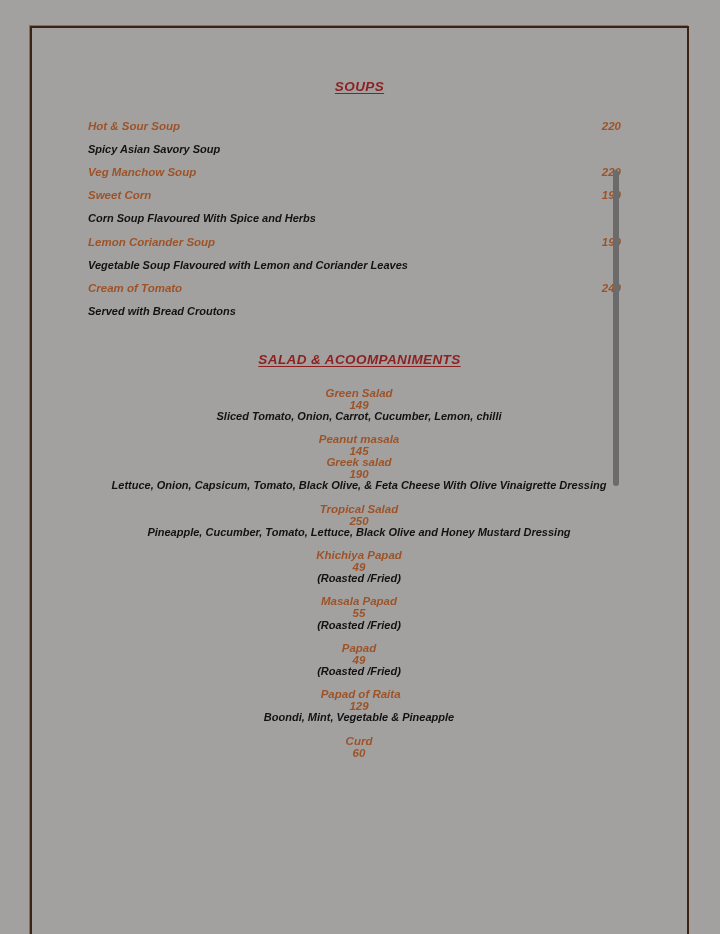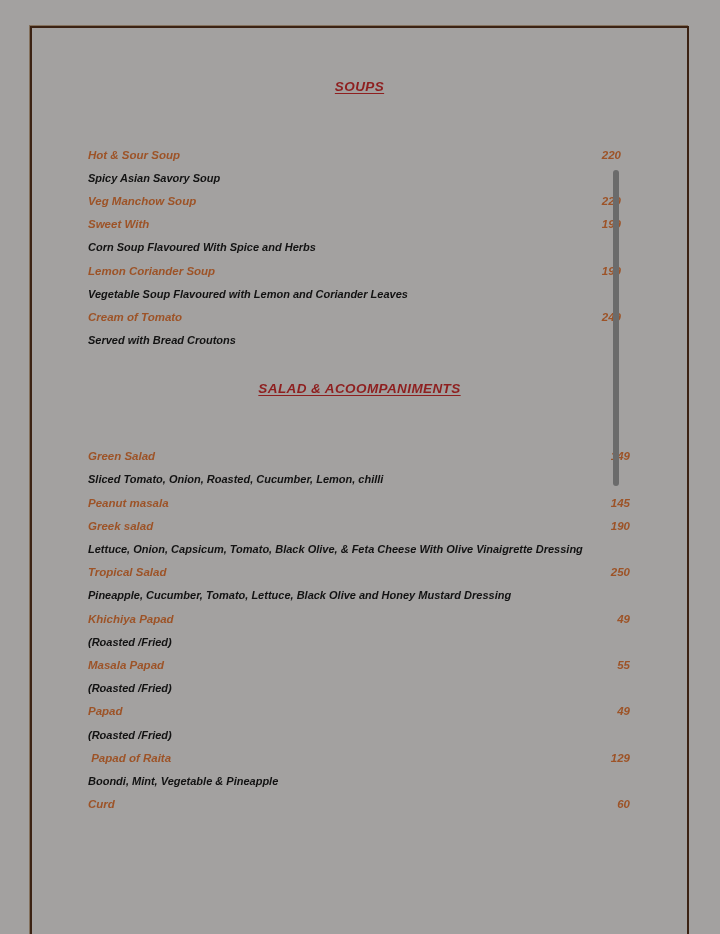--- a/index.html
+++ b/index.html
@@ -39,31 +39,31 @@
     font-weight: bold;
     font-style: italic;
     text-decoration: underline;
     text-underline-offset: 2px;
     letter-spacing: 0.4px;
     height: 18px;
     line-height: 18px;
   }
   .title-soups   { margin-top: 50px; }
   .title-salads  { margin-top: 28px; }
-  .rows { margin-top: 47px; }
+  .rows { margin-top: 18px; }
   .row {
     height: 23.2px;
     display: flex;
     align-items: center;
     justify-content: space-between;
     padding-left: 56px;
     box-sizing: border-box;
   }
   .row.s0 { padding-right: 66px; }
-  .row.s1 { padding-right: 57px; }
+  .row.s1 { padding-right: 57px; flex-direction: column; }
   .name, .price {
     color: #9d5327;
     font-size: 11.5px;
     font-weight: bold;
     font-style: italic;
     white-space: pre;
   }
   .desc {
     color: #121212;
     font-size: 11px;
@@ -96,21 +96,21 @@
           <span class="price">220</span>
         </div>
         <div class="row s0">
           <span class="desc">Spicy Asian Savory Soup</span>
         </div>
         <div class="row s0">
           <span class="name">Veg Manchow Soup</span>
           <span class="price">220</span>
         </div>
         <div class="row s0">
-          <span class="name">Sweet With</span>
+          <span class="name">Sweet Corn</span>
           <span class="price">199</span>
         </div>
         <div class="row s0">
           <span class="desc">Corn Soup Flavoured With Spice and Herbs</span>
         </div>
         <div class="row s0">
           <span class="name">Lemon Coriander Soup</span>
           <span class="price">199</span>
         </div>
         <div class="row s0">
@@ -126,21 +126,21 @@
       </div>
 
       <div class="section-title title-salads">SALAD &amp; ACOOMPANIMENTS</div>
 
       <div class="rows">
         <div class="row s1">
           <span class="name">Green Salad</span>
           <span class="price">149</span>
         </div>
         <div class="row s1">
-          <span class="desc">Sliced Tomato, Onion, Roasted, Cucumber, Lemon, chilli</span>
+          <span class="desc">Sliced Tomato, Onion, Carrot, Cucumber, Lemon, chilli</span>
         </div>
         <div class="row s1">
           <span class="name">Peanut masala</span>
           <span class="price">145</span>
         </div>
         <div class="row s1">
           <span class="name">Greek salad</span>
           <span class="price">190</span>
         </div>
         <div class="row s1">

